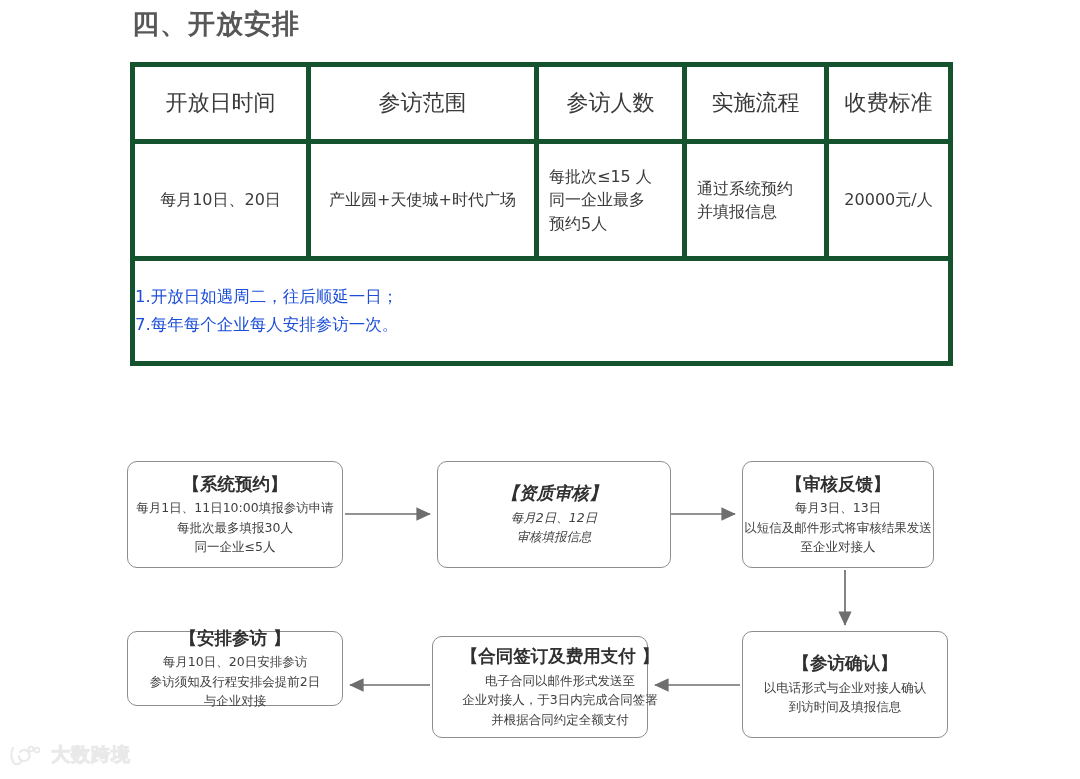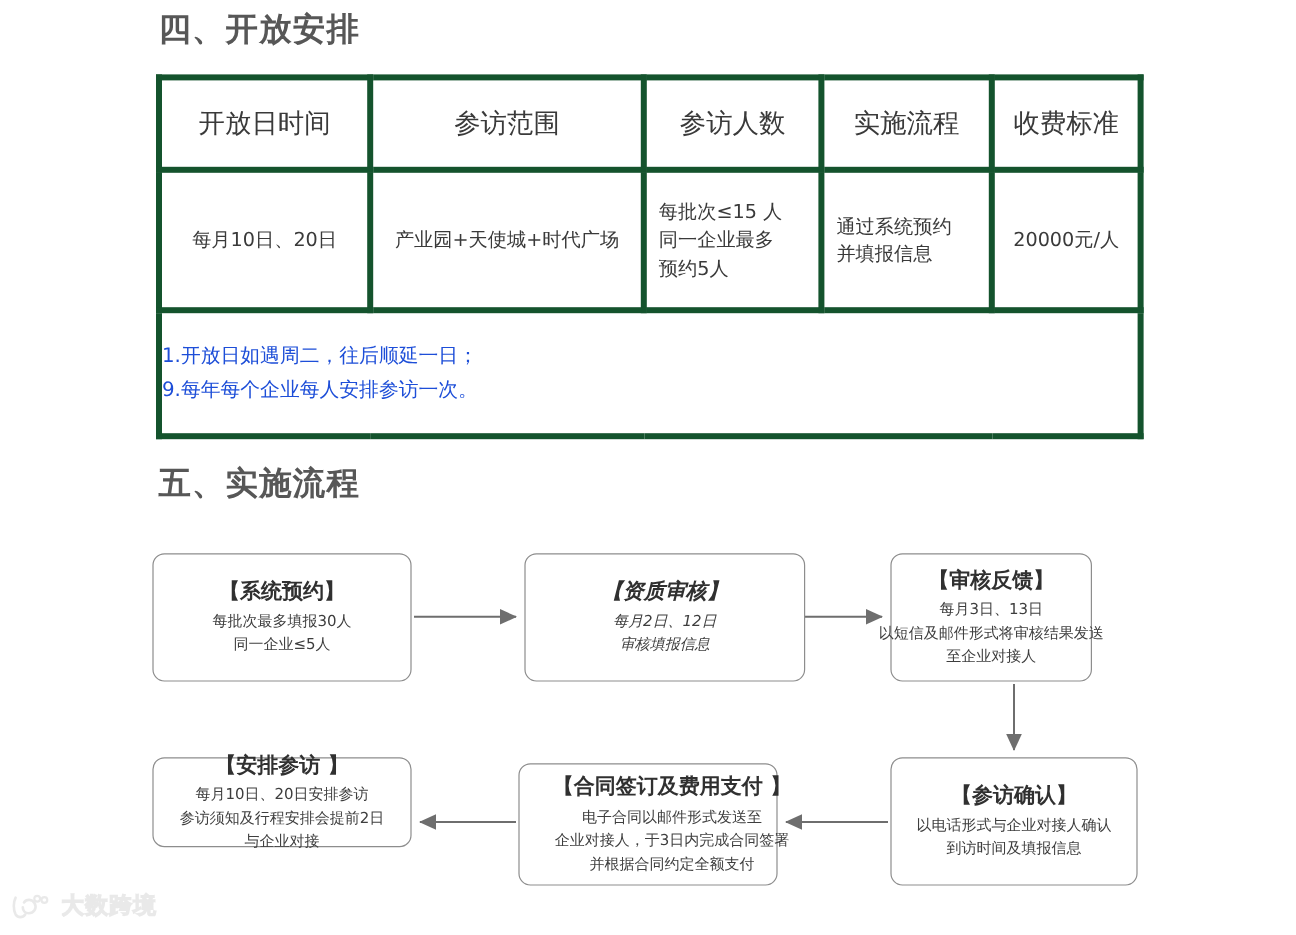--- a/index.html
+++ b/index.html
@@ -132,21 +132,21 @@
   .node-line {
     display: block;
     font-size: 12.5px;
     color: #3e3e3e;
     line-height: 1.55;
     white-space: nowrap;
   }
 
   #node-sys-booking   { left: 127px; top: 461px; width: 216px; height: 107px; }
   #node-qualification { left: 437px; top: 461px; width: 234px; height: 107px; font-style: italic; }
-  #node-feedback      { left: 742px; top: 461px; width: 168px; height: 107px; }
+  #node-feedback      { left: 742px; top: 461px; width: 192px; height: 107px; }
   #node-confirm       { left: 742px; top: 631px; width: 206px; height: 107px; }
   #node-contract      { left: 432px; top: 636px; width: 216px; height: 102px; padding-left: 40px; }
   #node-arrange       { left: 127px; top: 631px; width: 216px; height: 75px; }
 
   
   .watermark {
     position: absolute;
     left: 10px;
     top: 742px;
     display: flex;
@@ -206,28 +206,27 @@
             <span class="cell-line">通过系统预约</span>
             <span class="cell-line">并填报信息</span>
           </td>
           <td class="body-cell">
             <span class="cell-line">20000元/人</span>
           </td>
         </tr>
         <tr>
           <td class="notes-cell" colspan="5">
             <span class="note-line">1.开放日如遇周二，往后顺延一日；</span>
-            <span class="note-line">9.每年每个企业每人安排参访一次。</span>
+            <span class="note-line">7.每年每个企业每人安排参访一次。</span>
           </td>
         </tr>
       </tbody>
     </table>
   </div>
 
-  <div class="section-heading" id="heading-five">五、实施流程</div>
 
   <div class="flow">
 
     <svg class="flow-svg" width="1080" height="779">
       <defs>
         <marker id="arrow-r" markerWidth="9" markerHeight="9" refX="8" refY="4.5" orient="auto">
           <path d="M0,0.6 L8.5,4.5 L0,8.4 Z" fill="#6e6e6e"></path>
         </marker>
         <marker id="arrow-d" markerWidth="9" markerHeight="9" refX="8" refY="4.5" orient="auto">
           <path d="M0,0.6 L8.5,4.5 L0,8.4 Z" fill="#6e6e6e"></path>
@@ -243,20 +242,21 @@
 
       <line x1="845" y1="570" x2="845" y2="625" stroke="#6e6e6e" stroke-width="1.7" marker-end="url(#arrow-d)"></line>
 
       <line x1="740" y1="685" x2="655" y2="685" stroke="#6e6e6e" stroke-width="1.7" marker-end="url(#arrow-l)"></line>
 
       <line x1="430" y1="685" x2="350" y2="685" stroke="#6e6e6e" stroke-width="1.7" marker-end="url(#arrow-l)"></line>
     </svg>
 
     <div class="node" id="node-sys-booking">
       <span class="node-title">【系统预约】</span>
+      <span class="node-line">每月1日、11日10:00填报参访申请</span>
       <span class="node-line">每批次最多填报30人</span>
       <span class="node-line">同一企业≤5人</span>
     </div>
 
     <div class="node" id="node-qualification">
       <span class="node-title">【资质审核】</span>
       <span class="node-line">每月2日、12日</span>
       <span class="node-line">审核填报信息</span>
     </div>
 

